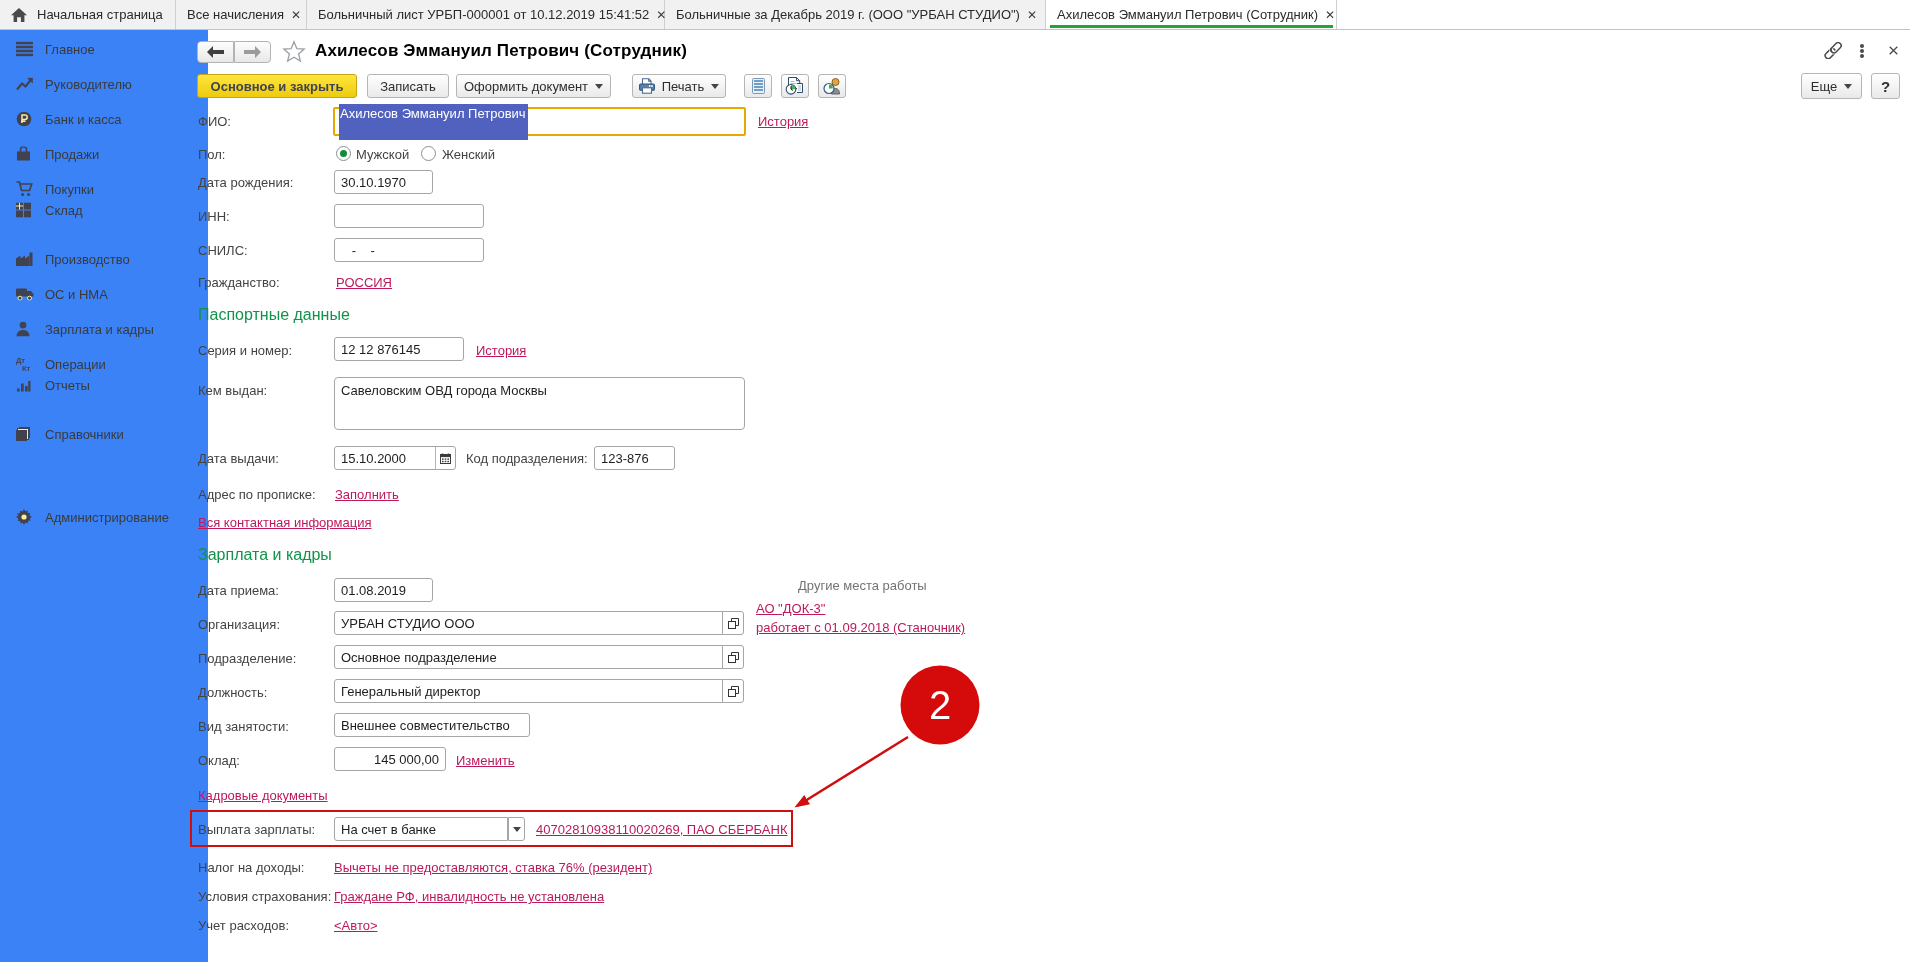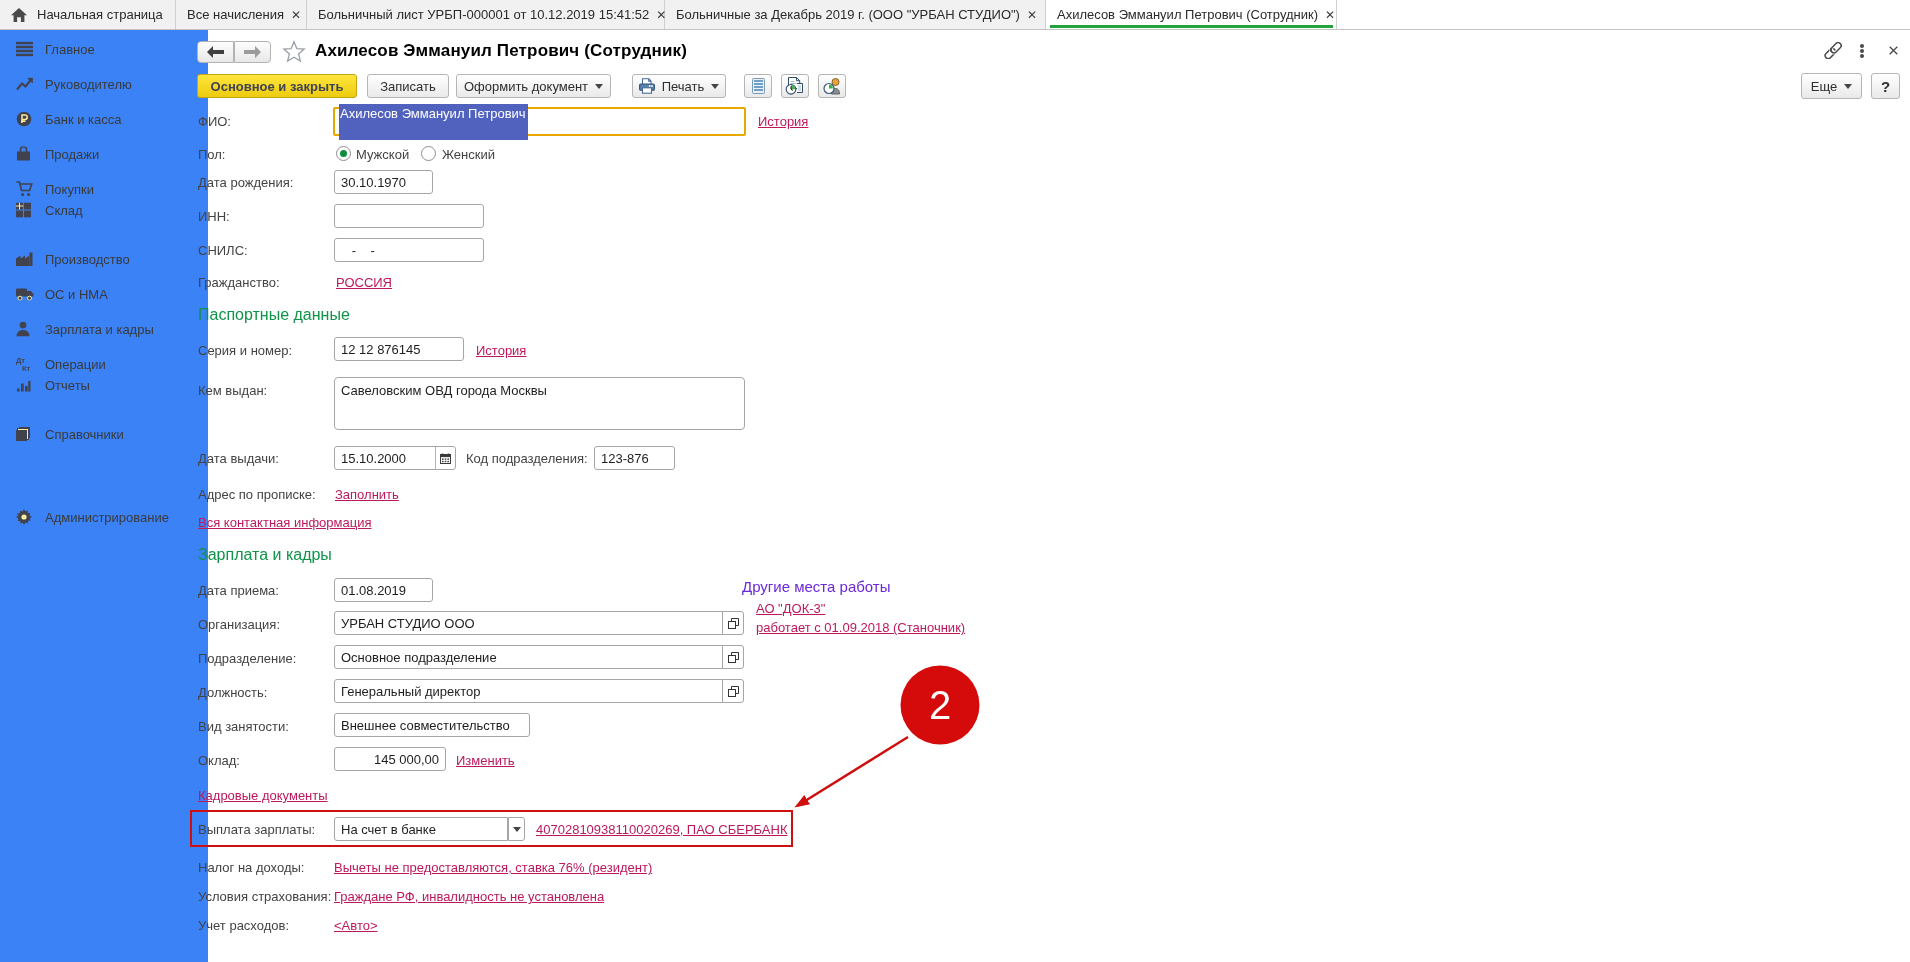--- a/index.html
+++ b/index.html
@@ -334,21 +334,21 @@
 
 <div class="lbl" style="top:860px">Налог на доходы:</div>
 <div class="link" style="left:334px;top:860px">Вычеты не предоставляются, ставка 76% (резидент)</div>
 
 <div class="lbl" style="top:889px">Условия страхования:</div>
 <div class="link" style="left:334px;top:889px">Граждане РФ, инвалидность не установлена</div>
 
 <div class="lbl" style="top:918px">Учет расходов:</div>
 <div class="link" style="left:334px;top:918px">&lt;Авто&gt;</div>
 
-<div class="abs" style="left:742px;top:578px;font-size:15px;color:#6d28d9;white-space:nowrap">Другие места работы</div>
+<div class="abs" style="left:798px;top:578px;font-size:13px;color:#737373;white-space:nowrap">Другие места работы</div>
 <div class="link" style="left:756px;top:601px">АО "ДОК-3"</div>
 <div class="link" style="left:756px;top:620px">работает с 01.09.2018 (Станочник)</div>
 
 <svg class="abs" style="left:770px;top:650px" width="240" height="180" viewBox="0 0 240 180">
   <defs>
       <marker id="ah" markerUnits="userSpaceOnUse" markerWidth="15" markerHeight="11" refX="12" refY="5.5" orient="auto">
         <path d="M0 0 L15 5.5 L0 11 z" fill="#cf0e0e"></path>
       </marker>
     </defs>
   <line x1="138" y1="87" x2="27" y2="156" stroke="#cf0e0e" stroke-width="2.5" marker-end="url(#ah)"></line>

